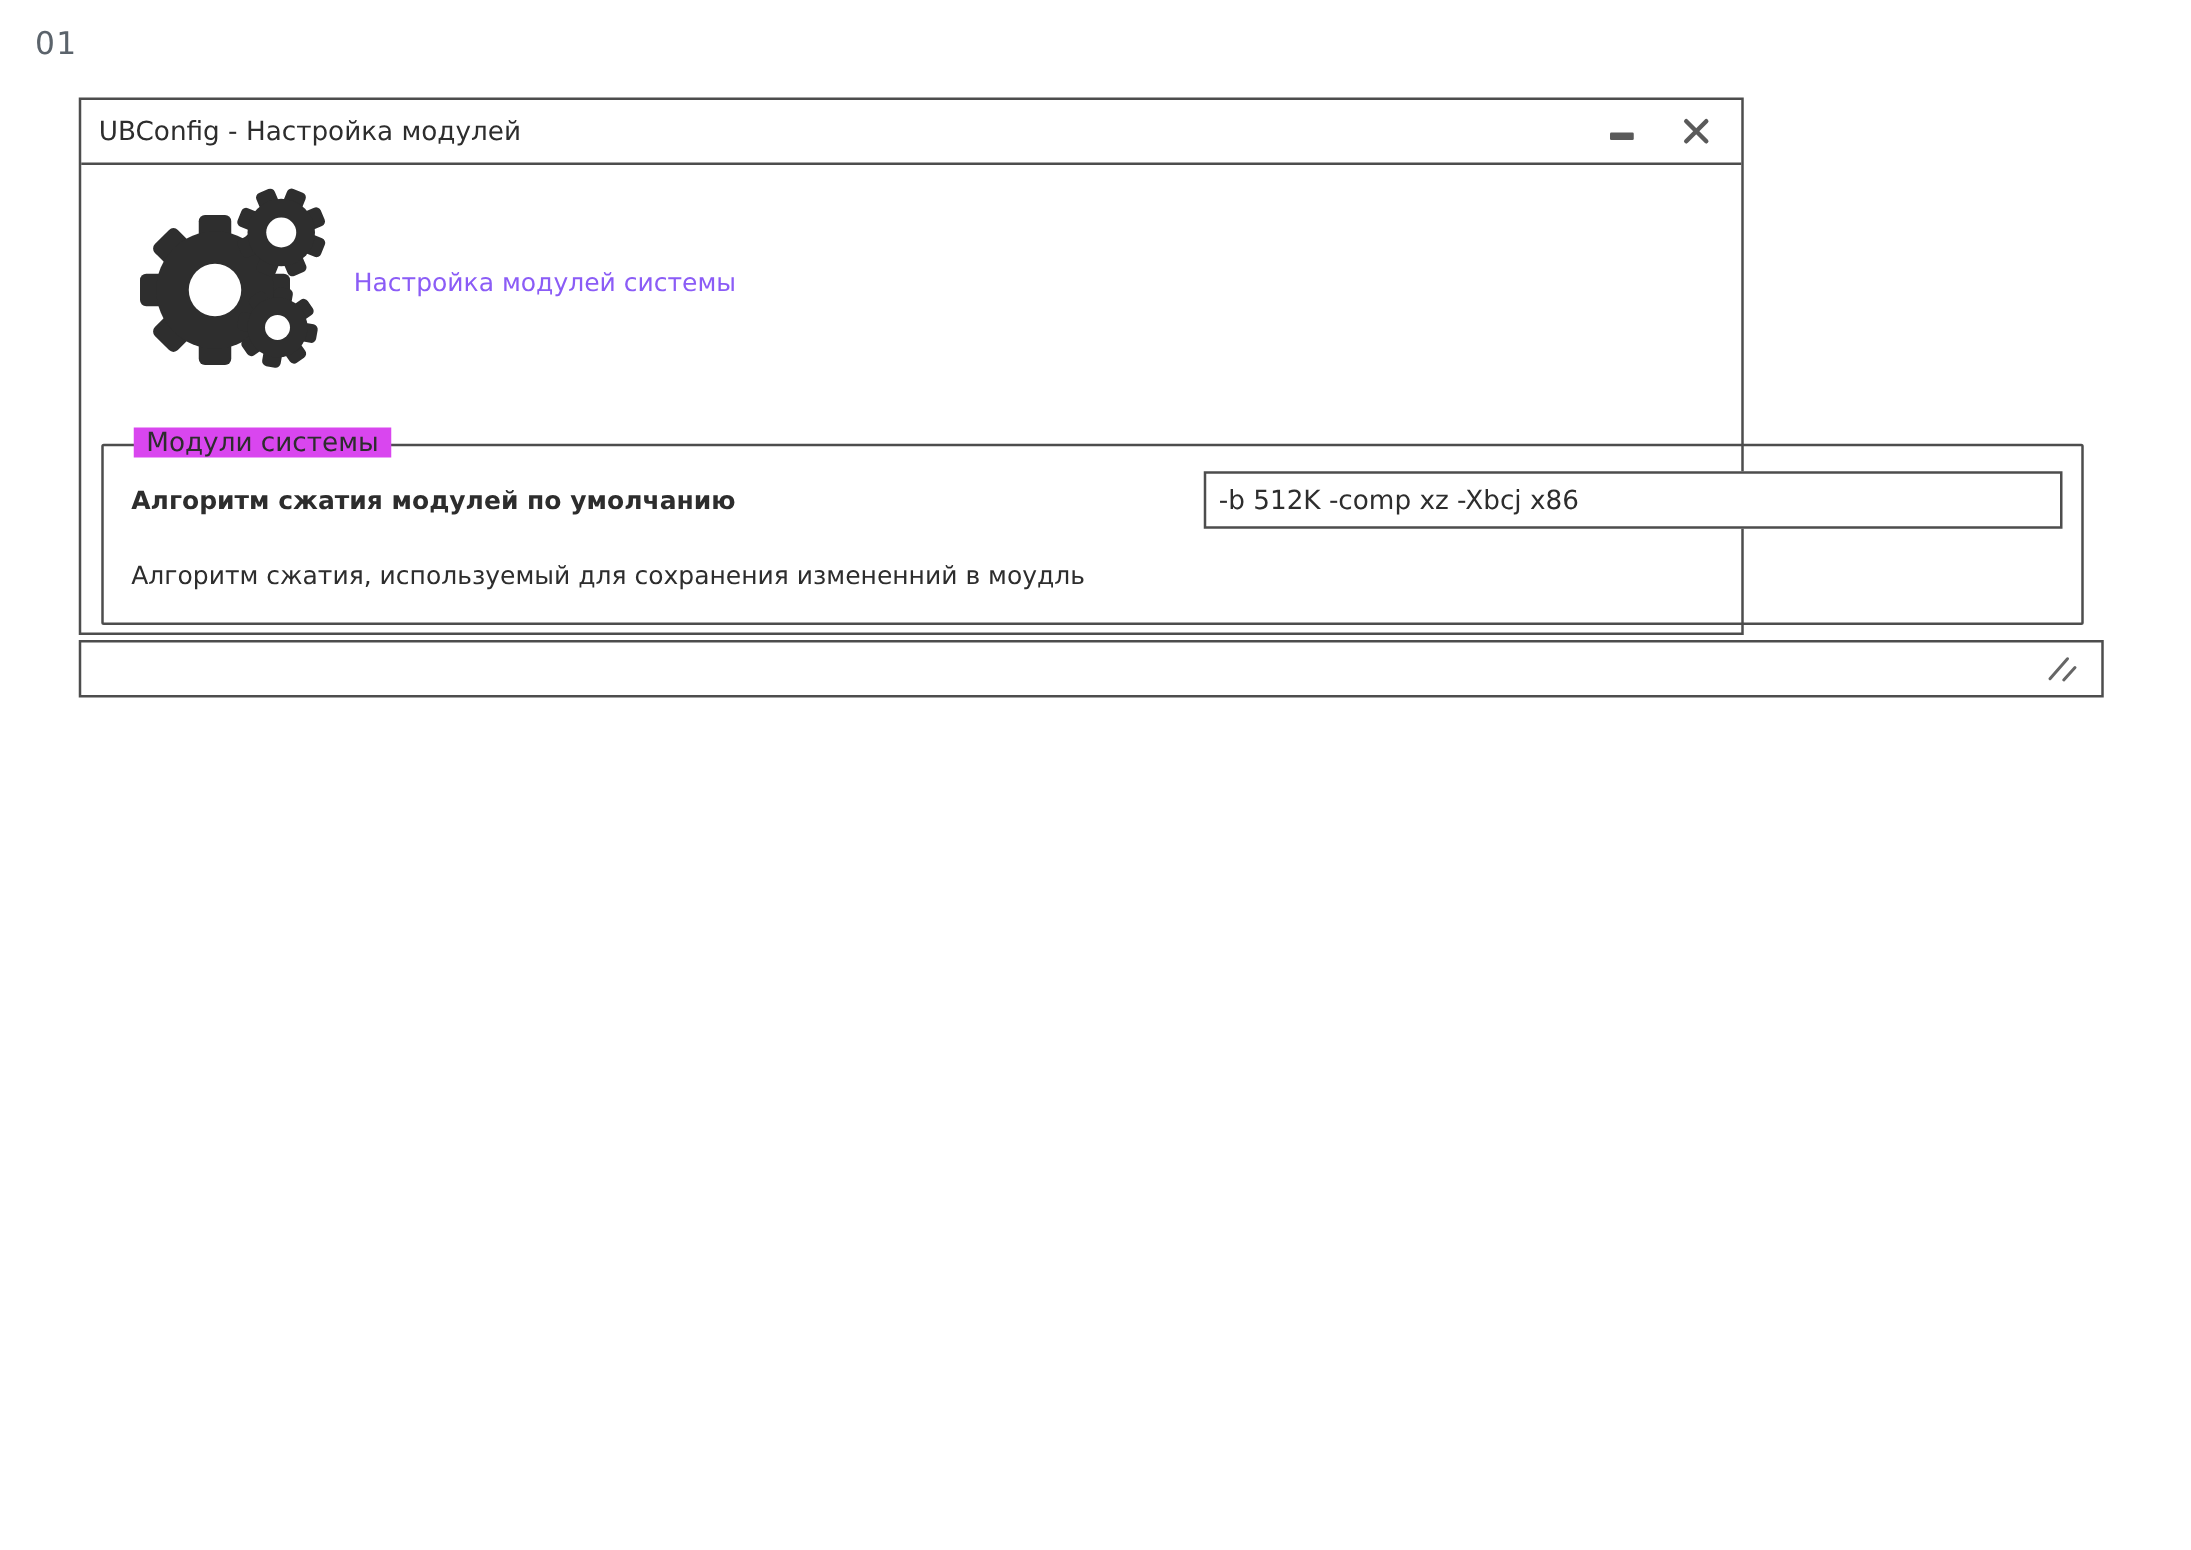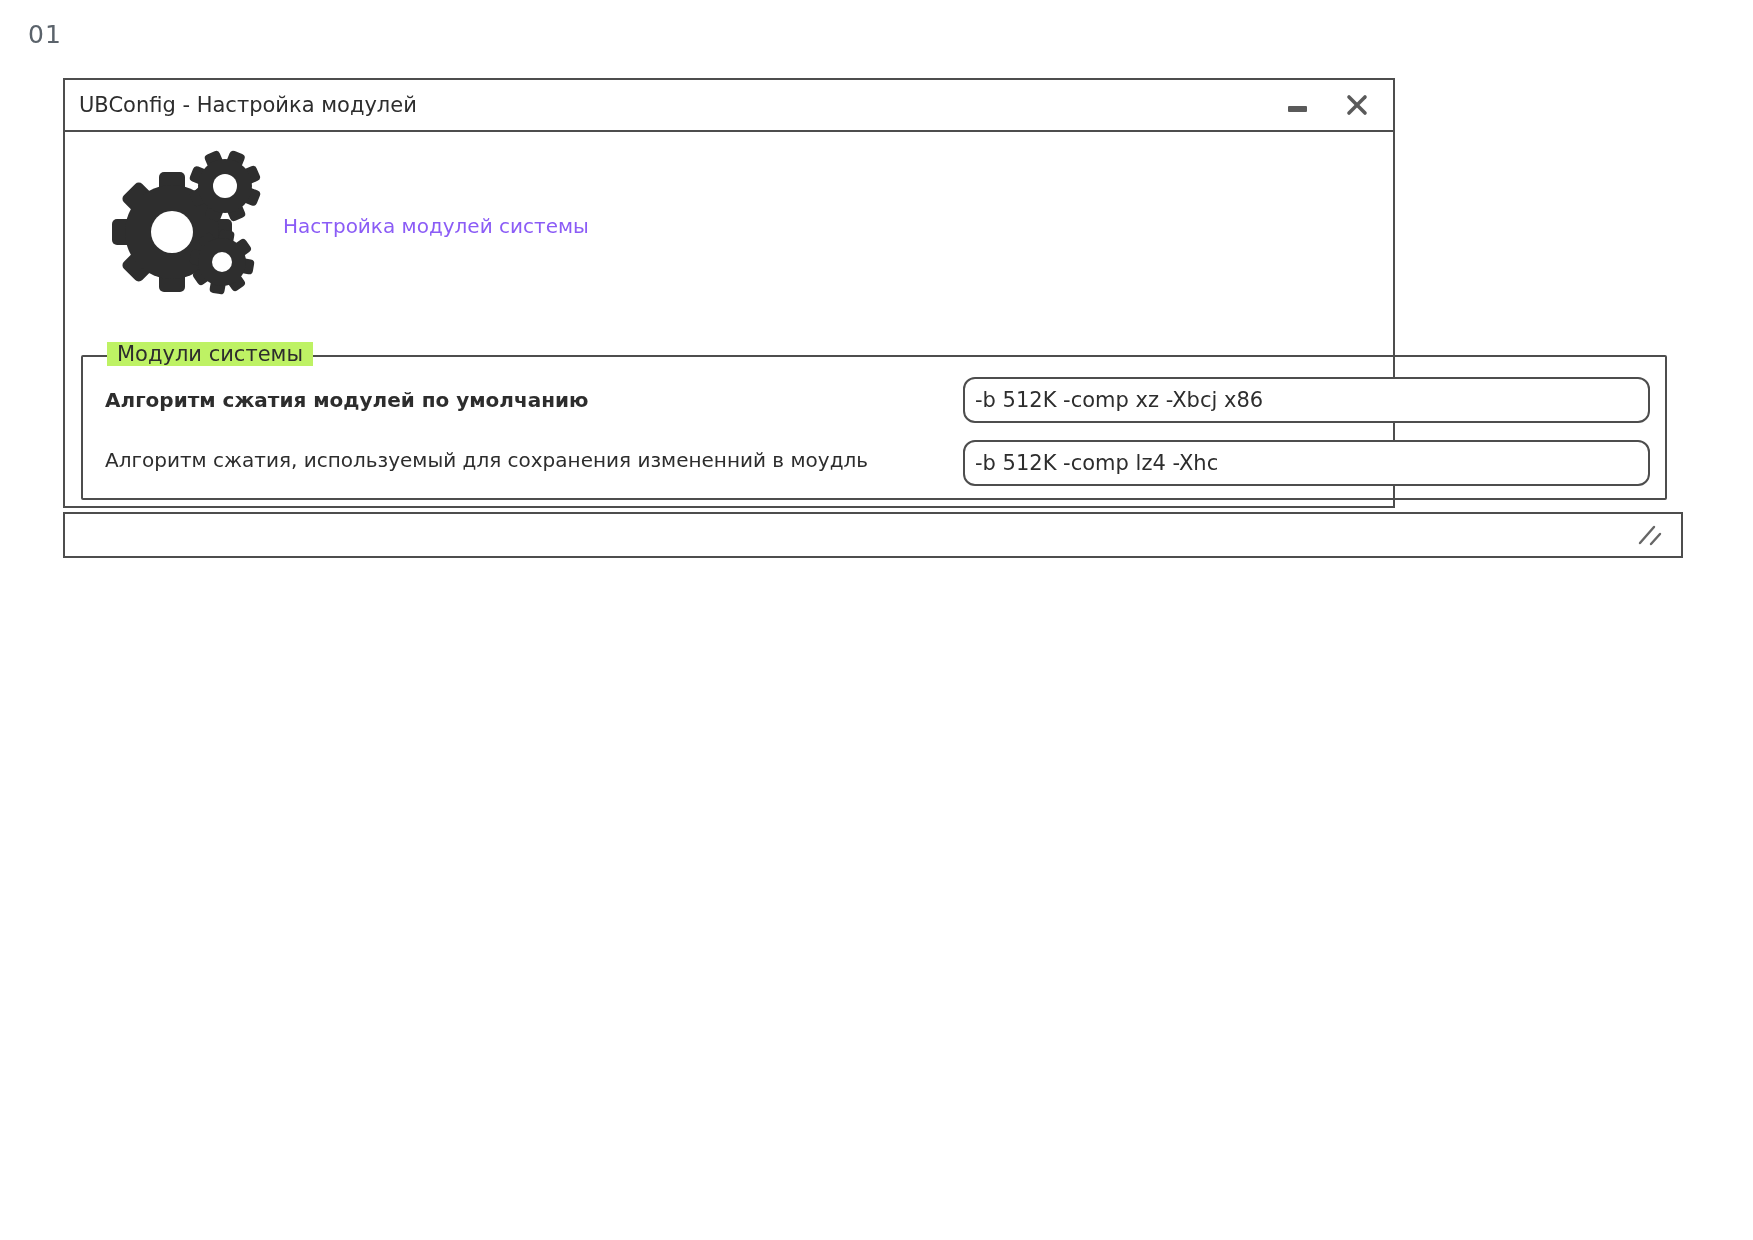--- a/index.html
+++ b/index.html
@@ -58,33 +58,33 @@
 
   
   .groupbox {
     position: absolute; left: 16px; top: 223px;
     width: 1586px; height: 145px;
     border: 2px solid #4d4d4d;
     border-radius: 2px;
   }
   .groupbox-legend {
     position: absolute; left: 24px; top: -15px;
-    background: #bef264; padding: 0 10px;
+    background: #d946ef; padding: 0 10px;
     font-size: 21px; color: #2d2d2d;
   }
   .field-label {
     position: absolute; left: 22px;
     font-size: 20px; line-height: 24px; color: #2d2d2d;
     white-space: nowrap;
   }
   .field-label.row1 { top: 31px; font-weight: bold; }
   .field-label.row2 { top: 91px; text-align: right; }
   .field-input {
     position: absolute; left: 880px; width: 687px; height: 46px;
-    border: 2px solid #4d4d4d; border-radius: 12px;
+    border: 2px solid #4d4d4d; border-radius: 0;
     font-family: "DejaVu Sans", sans-serif;
     font-size: 21px; color: #2d2d2d;
     padding: 0 10px; background: #ffffff; outline: none;
   }
   .field-input.row1 { top: 20px; }
   .field-input.row2 { top: 83px; }
 
   
   .statusbar {
     position: absolute; left: 63px; top: 512px;
@@ -175,21 +175,20 @@
 
       <div class="heading">Настройка модулей системы</div>
 
       <div class="groupbox">
         <span class="groupbox-legend">Модули системы</span>
 
         <span class="field-label row1">Алгоритм сжатия модулей по умолчанию</span>
         <input class="field-input row1" type="text" value="-b 512K -comp xz -Xbcj x86" style="">
 
         <span class="field-label row2">Алгоритм сжатия, используемый для сохранения измененний в моудль</span>
-        <input class="field-input row2" type="text" value="-b 512K -comp lz4 -Xhc" style="">
       </div>
 
     </div>
   </div>
 
   <div class="statusbar">
     <svg class="resize-grip" width="28" height="24" viewBox="0 0 28 24">
       <g stroke="#666666" stroke-width="2.4" stroke-linecap="round">
         <line x1="5" y1="19" x2="19" y2="3"></line>
         <line x1="16" y1="20" x2="25" y2="10"></line>

